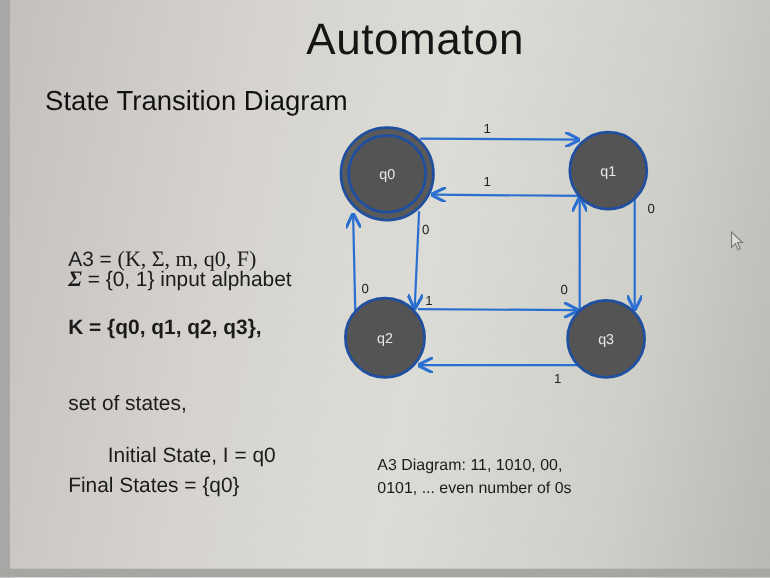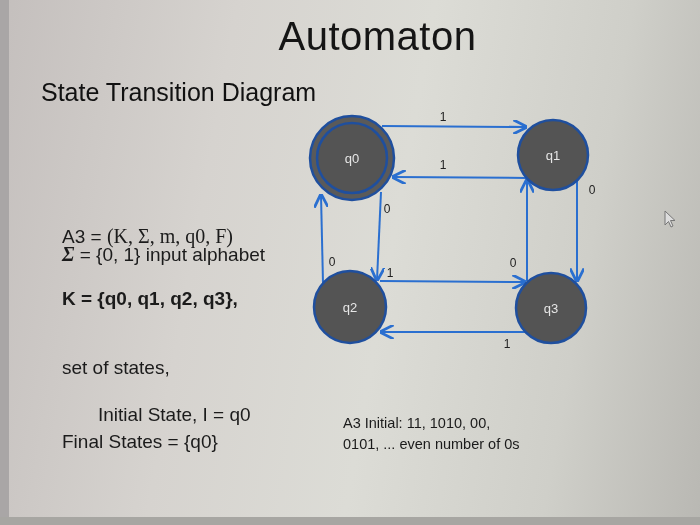--- a/index.html
+++ b/index.html
@@ -34,21 +34,21 @@
 
 <div class="txt" style="left:62px; top:243px;"><span class="serif" style="font-weight:bold; font-style:italic; font-size:20px;">Σ</span><span> = {0, 1} input alphabet</span></div>
 
 <div class="txt" style="left:62px; top:288px;font-weight:bold;">K = {q0, q1, q2, q3},</div>
 <div class="txt" style="left:62px; top:313px;margin-top:44px;">set of states,</div>
 
 <div class="txt" style="left:62px; top:404px;margin-left:36px;">Initial State, I = q0</div>
 <div class="txt" style="left:62px; top:431px;">Final States = {q0}</div>
 
 <div class="txt small" style="left:343px; top:413px;">
-  <div>A3 Initial: 11, 1010,  00,</div>
+  <div>A3 Diagram: 11, 1010,  00,</div>
   <div>0101, ... even number of 0s</div>
 </div>
 
 <svg class="diagram" width="700" height="525">
   <defs>
     <marker id="arr" viewBox="0 0 10 10" refX="9" refY="5" markerWidth="7" markerHeight="7" orient="auto-start-reverse">
       <path d="M0,0 L10,5 L0,10" fill="none" stroke="#2a6fd0" stroke-width="2"></path>
     </marker>
   </defs>
   <g stroke="#2a6fd0" stroke-width="2" fill="none">

